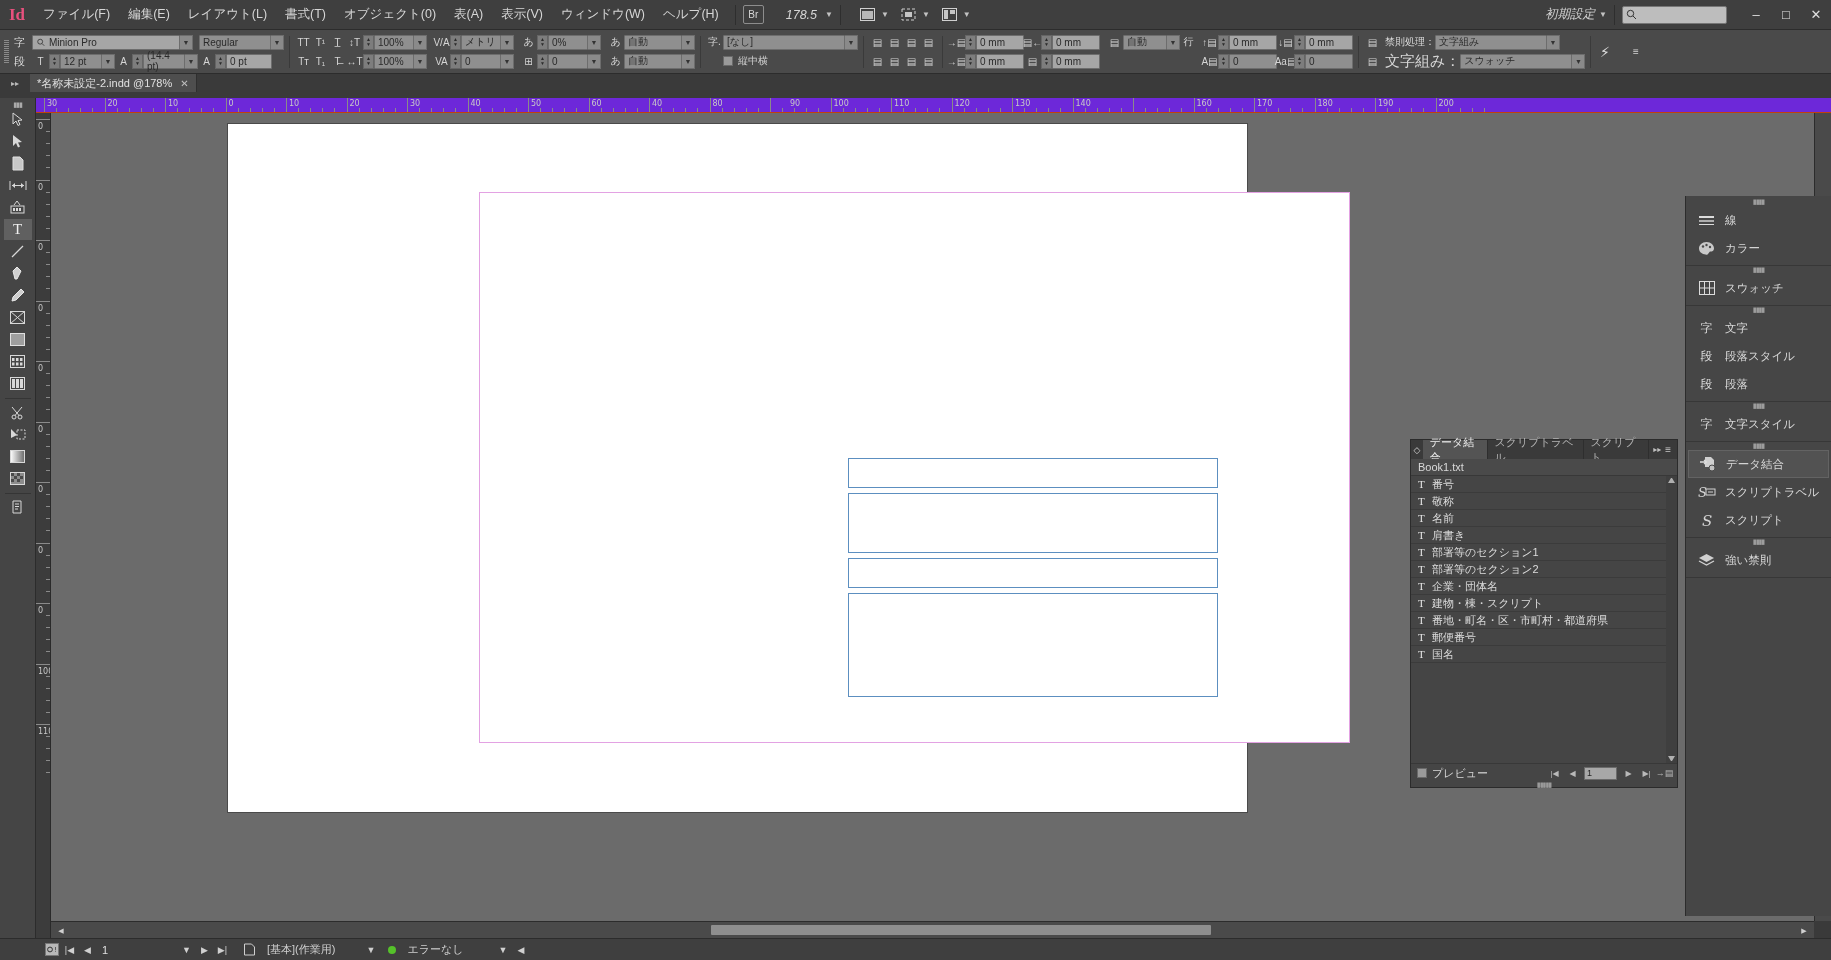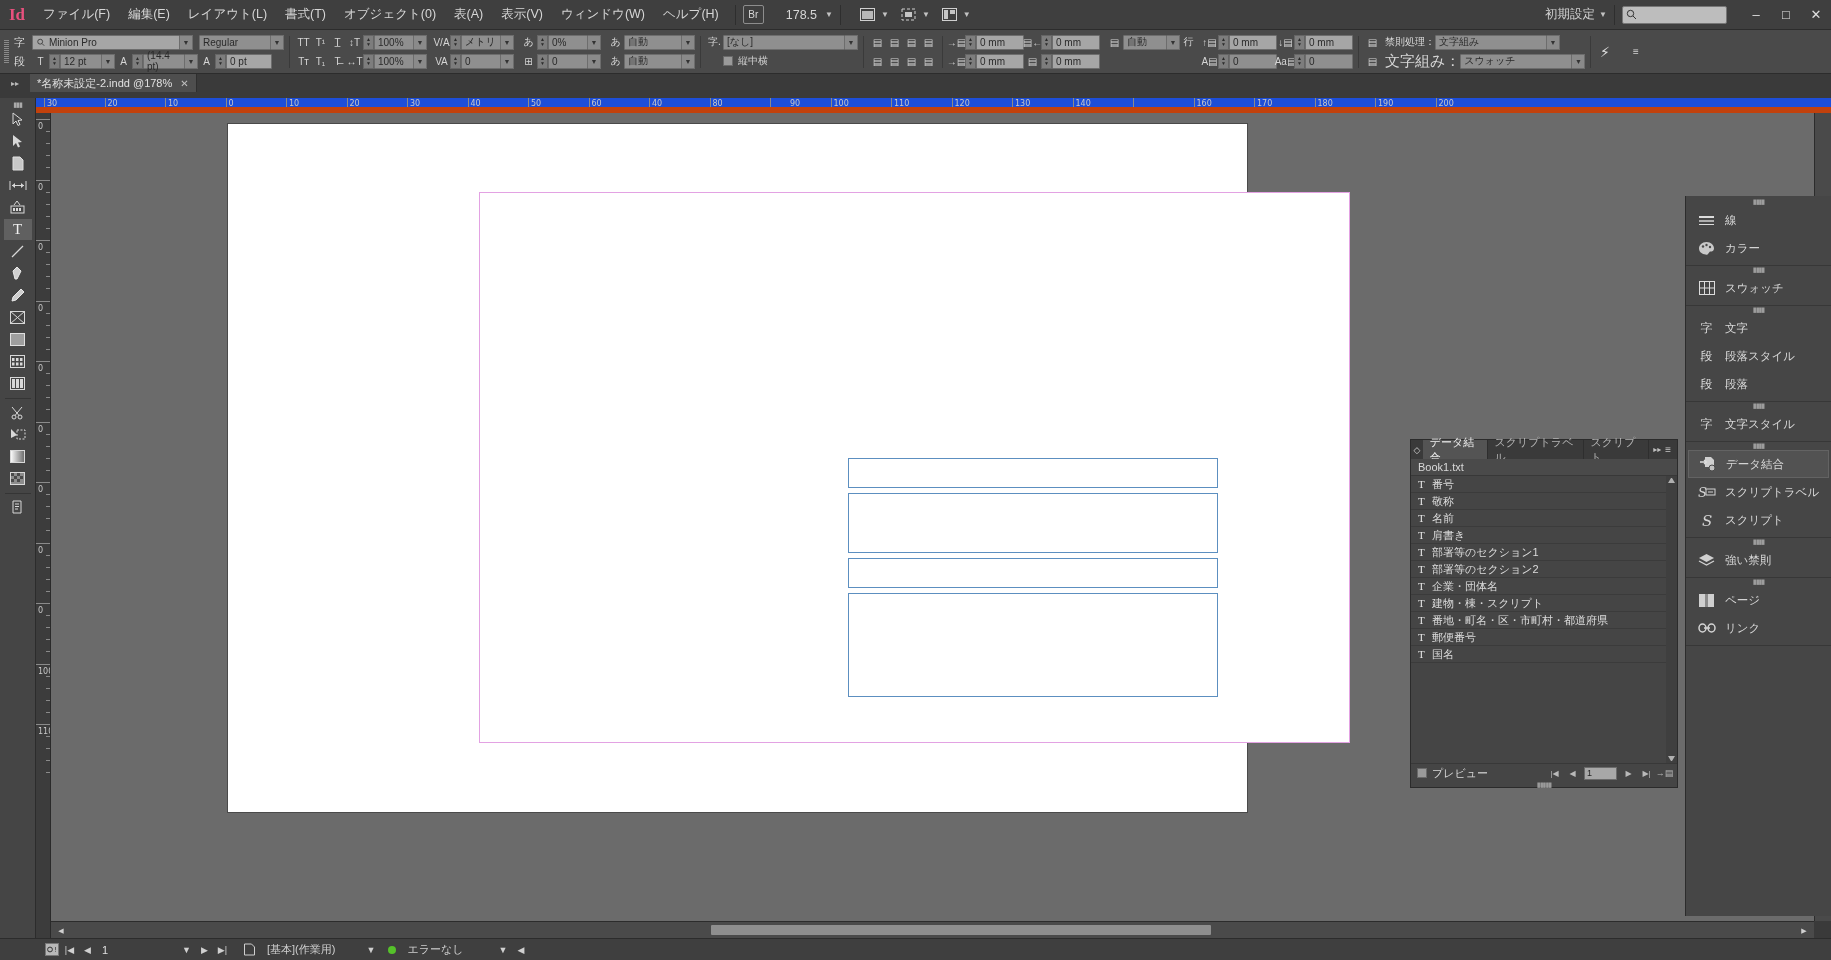--- a/index.html
+++ b/index.html
@@ -3,21 +3,21 @@
 <meta charset="utf-8">
 <style>
   * { box-sizing: border-box; margin: 0; padding: 0; }
   body {
     width: 1831px; height: 960px;
     background: #3a3a3a;
     font-family: "Liberation Sans", "DejaVu Sans", sans-serif;
     font-size: 11px; color: #cfcfcf;
     overflow: hidden; position: relative;
   }
-  .row { display: flex; align-items: center; }
+  .row { display: flex; align-items: center; font-style: italic; }
 
   
   #menubar {
     height: 30px; background: #3f3f3f; display: flex; align-items: center;
     border-bottom: 1px solid #2c2c2c; position: relative;
   }
   #idlogo {
     width: 34px; height: 30px; display: flex; align-items: center;
     justify-content: center; color: #e8517e; font-weight: bold;
     font-size: 17px; font-family: "Liberation Serif", serif;
@@ -107,21 +107,21 @@
     color:#aaa; font-size:7px; letter-spacing:-1px; }
   .tool {
     width: 28px; height: 21px; display: flex; align-items: center;
     justify-content: center; color: #d5d5d5; position: relative; margin-bottom: 1px;
   }
   .tool.active { background: #606060; }
   .tool-sep { width: 26px; height: 1px; background: #353535; margin: 3px 0; }
 
   #hruler {
     position: absolute; left: 36px; right: 0; top: 0; height: 15px;
-    background: #1d4ed8; border-bottom: 6px solid #c2410c; overflow: hidden;
+    background: #6d28d9; border-bottom: 1px solid #c2410c; overflow: hidden;
   }
   #vruler {
     position: absolute; left: 36px; top: 15px; width: 15px; bottom: 0;
     background: #3c3c3c; border-right: 1px solid #2a2a2a; overflow: hidden;
   }
   .rtick { position: absolute; font-size: 8px; color: #c8c8c8; font-family: "DejaVu Sans", sans-serif; }
   .rmark { position: absolute; background: #8a8a8a; }
 
   #canvas {
     position: absolute; left: 51px; top: 15px; right: 17px; bottom: 17px;
@@ -1168,43 +1168,20 @@
         <span class="dock-ico">
           <svg width="17" height="15" viewBox="0 0 17 15">
               <path d="M8.5 1 L16 5 L8.5 9 L1 5 Z" fill="#d0d0d0"></path>
               <path d="M1 8 L8.5 12 L16 8" fill="none" stroke="#d0d0d0" stroke-width="1.4"></path>
             </svg>
         </span>
         <span>強い禁則</span>
       </div>
     </div>
 
-    <div class="dock-group">
-      <div class="dock-grip">▮▮▮▮</div>
-      <div class="dock-item">
-        <span class="dock-ico">
-          <svg width="17" height="15" viewBox="0 0 17 15">
-              <rect x="1" y="1" width="6.5" height="13" fill="#cfcfcf"></rect>
-              <rect x="9.5" y="1" width="6.5" height="13" fill="#cfcfcf"></rect>
-              <rect x="7.8" y="1" width="1.4" height="13" fill="#8a8a8a"></rect>
-            </svg>
-        </span>
-        <span>ページ</span>
-      </div>
-      <div class="dock-item">
-        <span class="dock-ico">
-          <svg width="18" height="12" viewBox="0 0 18 12">
-              <rect x="1" y="2" width="7" height="8" rx="4" fill="none" stroke="#d4d4d4" stroke-width="1.5"></rect>
-              <rect x="10" y="2" width="7" height="8" rx="4" fill="none" stroke="#d4d4d4" stroke-width="1.5"></rect>
-              <line x1="6" y1="6" x2="12" y2="6" stroke="#d4d4d4" stroke-width="1.5"></line>
-            </svg>
-        </span>
-        <span>リンク</span>
-      </div>
-    </div>
   </div>
 </div>
 
 <div id="statusbar">
   <div class="sb-btn">
     <svg width="14" height="13" viewBox="0 0 14 13">
         <rect x="0.5" y="0.5" width="13" height="12" fill="#b8b8b8" stroke="#777"></rect>
         <circle cx="5" cy="6.5" r="2.4" fill="none" stroke="#333"></circle>
         <text x="9" y="9" font-size="7" fill="#333" font-family="DejaVu Sans, sans-serif">!</text>
       </svg>

